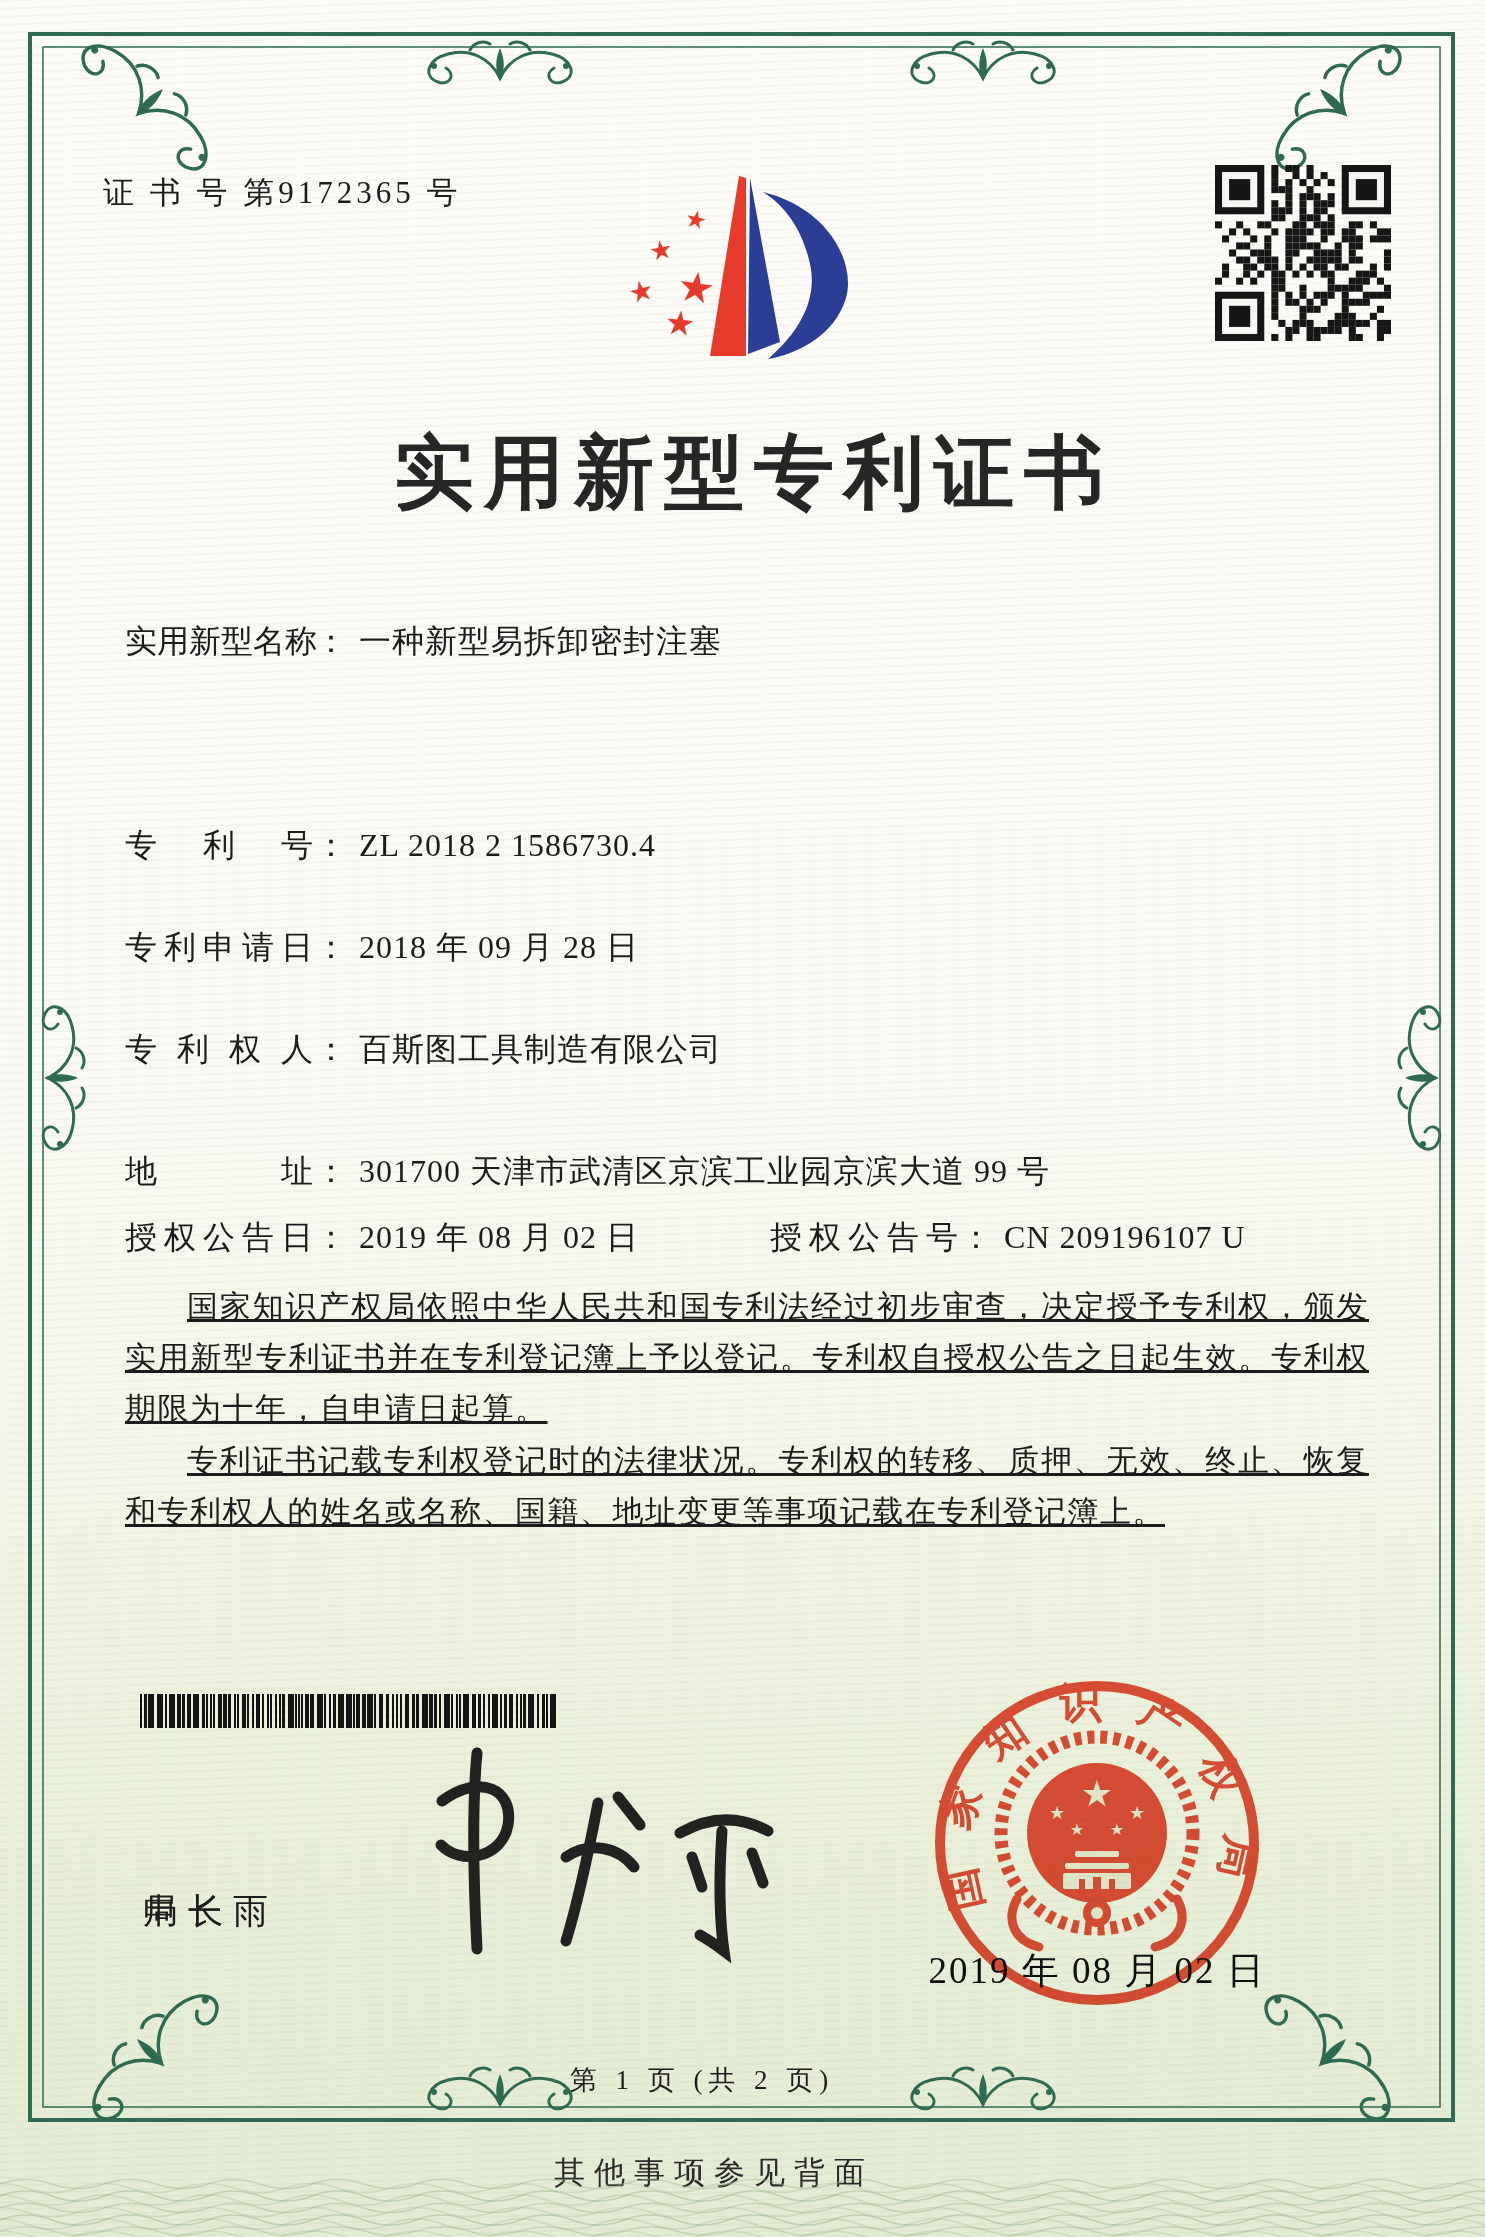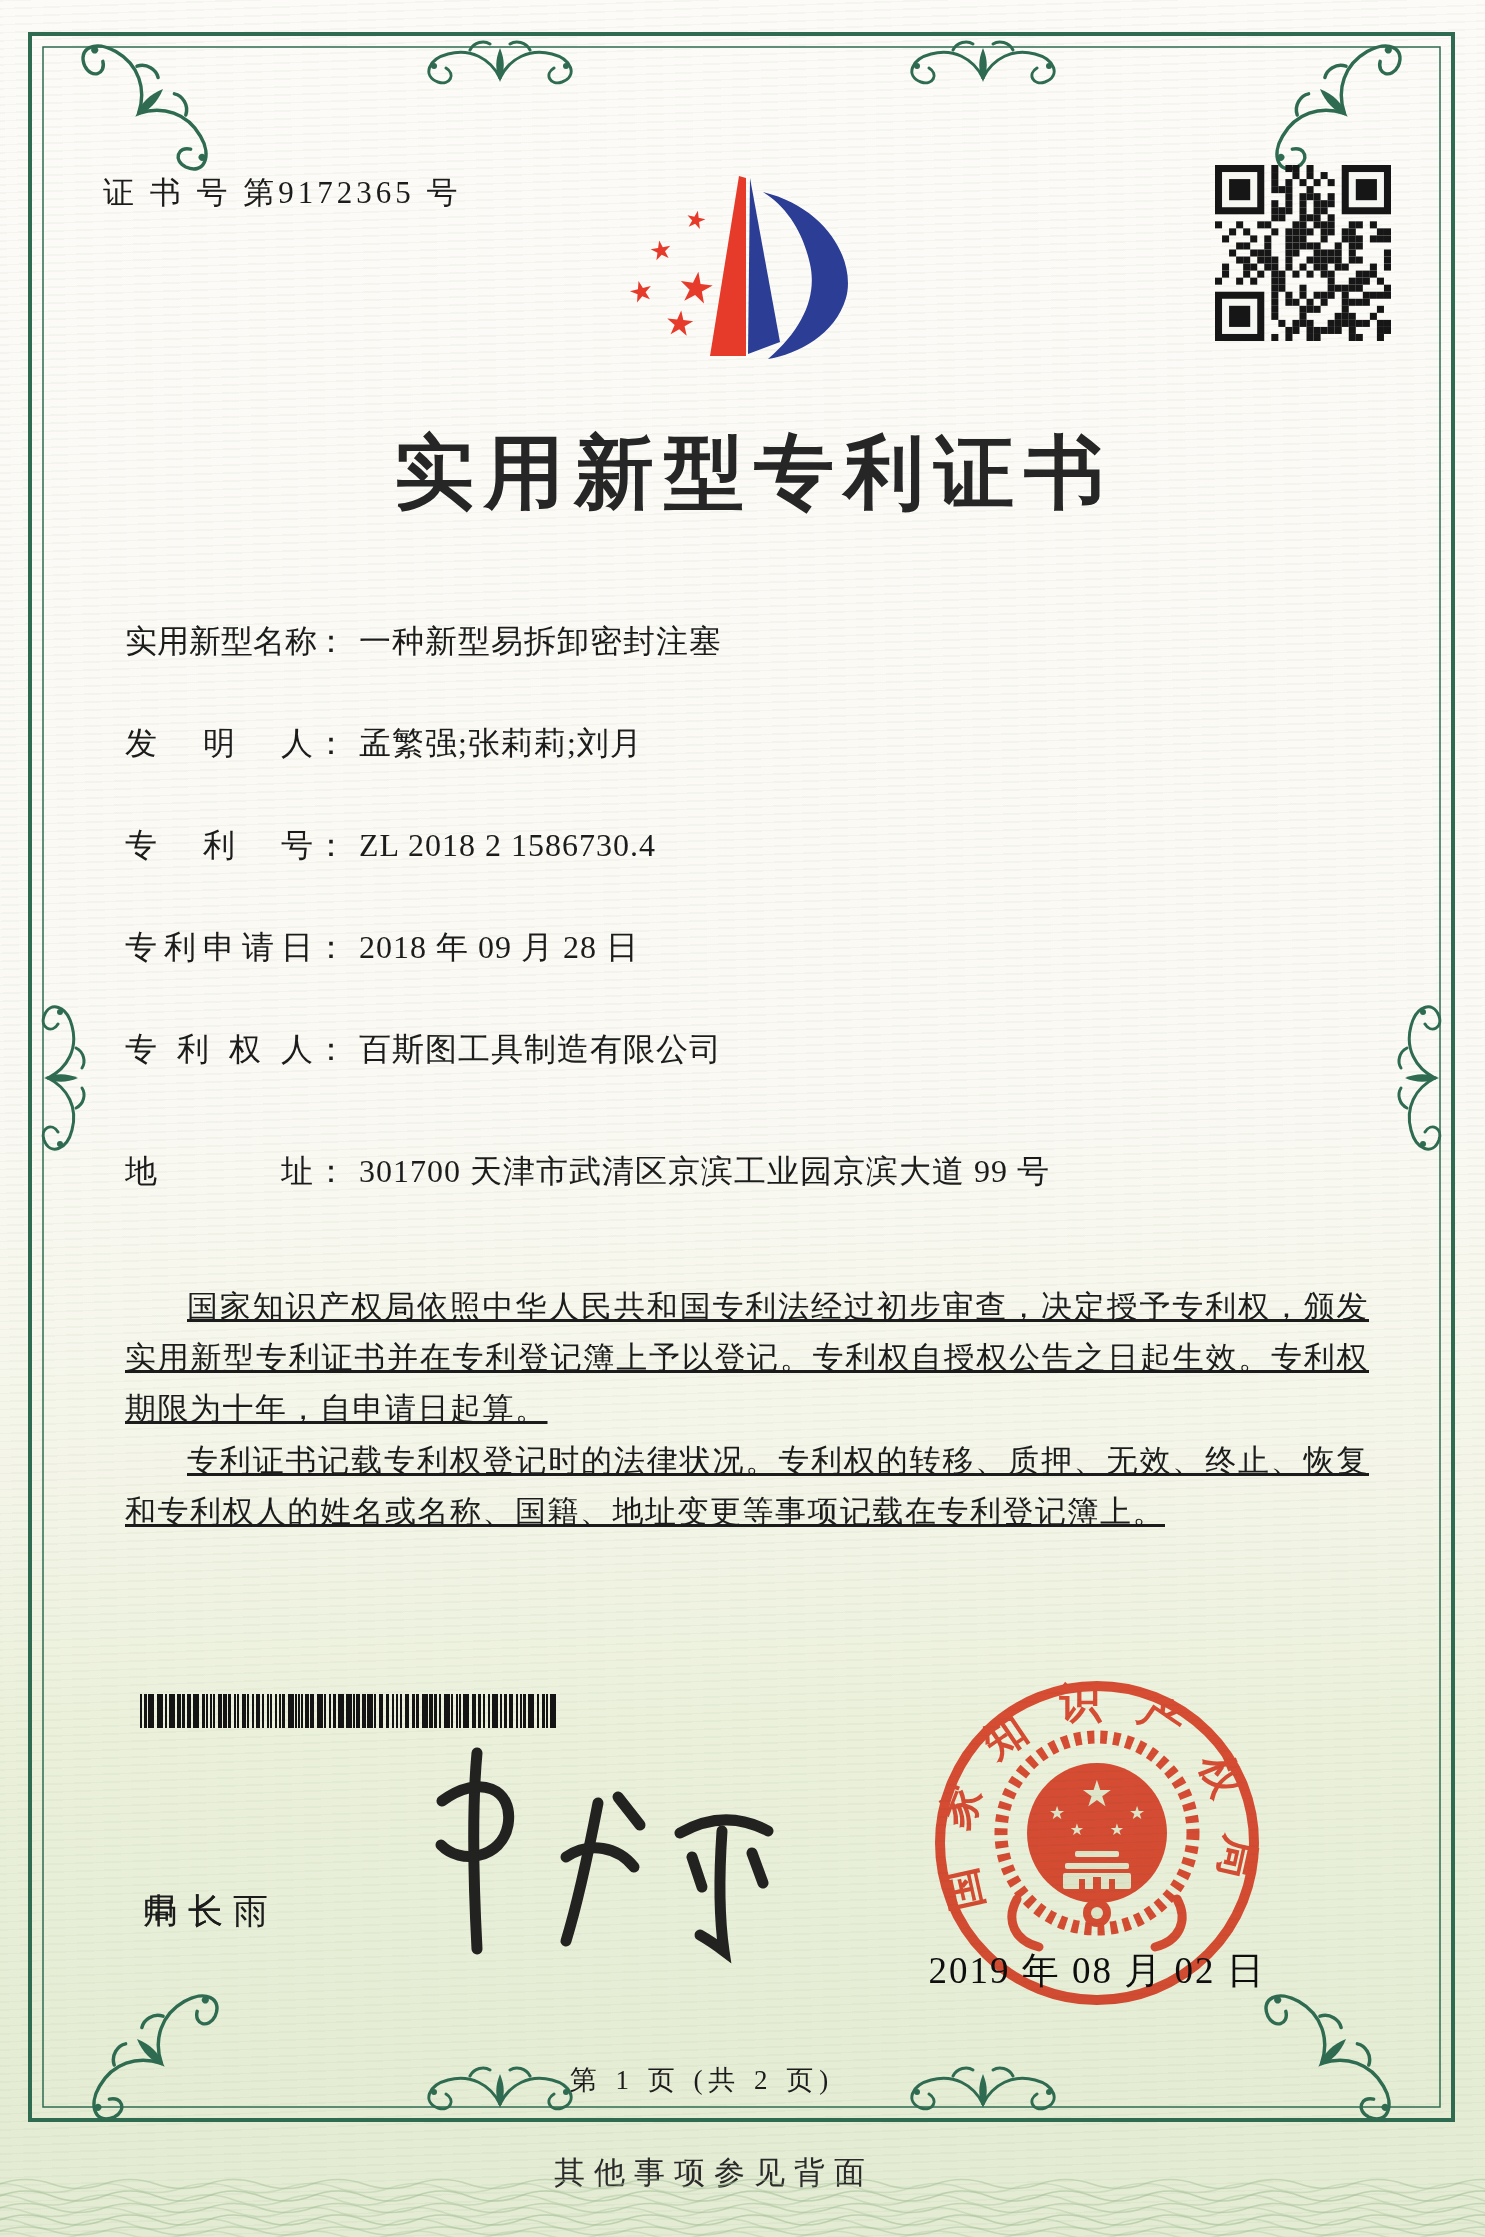--- a/index.html
+++ b/index.html
@@ -341,34 +341,39 @@
         <rect x="7" y="133" width="35" height="35" fill="#f6f6f2"></rect>
         <rect x="14" y="140" width="21" height="21"></rect>
       </g>
     </svg>
 
   <h1 class="abs title">实用新型专利证书</h1>
 
   <div class="abs row" style="top:620px">
     <span class="lbl">实用新型名称</span><span class="colon">：</span><span class="val">一种新型易拆卸密封注塞</span>
   </div>
-  <div class="abs row" style="top:722px">
-    <span class="lbl">发明人</span><span class="colon">：</span><span class="val">孟繁强;张莉莉;刘月</span>
-  </div>
   <div class="abs row" style="top:824px">
     <span class="lbl">专利号</span><span class="colon">：</span><span class="val">ZL 2018 2 1586730.4</span>
   </div>
   <div class="abs row" style="top:926px">
     <span class="lbl">专利申请日</span><span class="colon">：</span><span class="val">2018 年 09 月 28 日</span>
   </div>
   <div class="abs row" style="top:1028px">
     <span class="lbl">专利权人</span><span class="colon">：</span><span class="val">百斯图工具制造有限公司</span>
   </div>
   <div class="abs row" style="top:1150px">
     <span class="lbl">地址</span><span class="colon">：</span><span class="val">301700 天津市武清区京滨工业园京滨大道 99 号</span>
+  </div>
+  <div class="abs row" style="top:1216px">
+    <span>
+      <span class="lbl">授权公告日</span><span class="colon">：</span><span class="val">2019 年 08 月 02 日</span>
+    </span>
+    <span class="grant-right">
+      <span class="lbl">授权公告号</span><span class="colon">：</span><span class="val">CN 209196107 U</span>
+    </span>
   </div>
 
   <p class="abs bodytext p1">国家知识产权局依照中华人民共和国专利法经过初步审查，决定授予专利权，颁发实用新型专利证书并在专利登记簿上予以登记。专利权自授权公告之日起生效。专利权期限为十年，自申请日起算。</p>
   <p class="abs bodytext p2">专利证书记载专利权登记时的法律状况。专利权的转移、质押、无效、终止、恢复和专利权人的姓名或名称、国籍、地址变更等事项记载在专利登记簿上。</p>
 
   <svg class="abs" id="bc-svg" style="left:138px;top:1694px;" width="420" height="34" viewBox="0 0 420 34">
       <g class="bars">
         <rect x="2" y="0" width="2" height="34"></rect>
         <rect x="6" y="0" width="3" height="34"></rect>
         <rect x="10" y="0" width="6" height="34"></rect>

